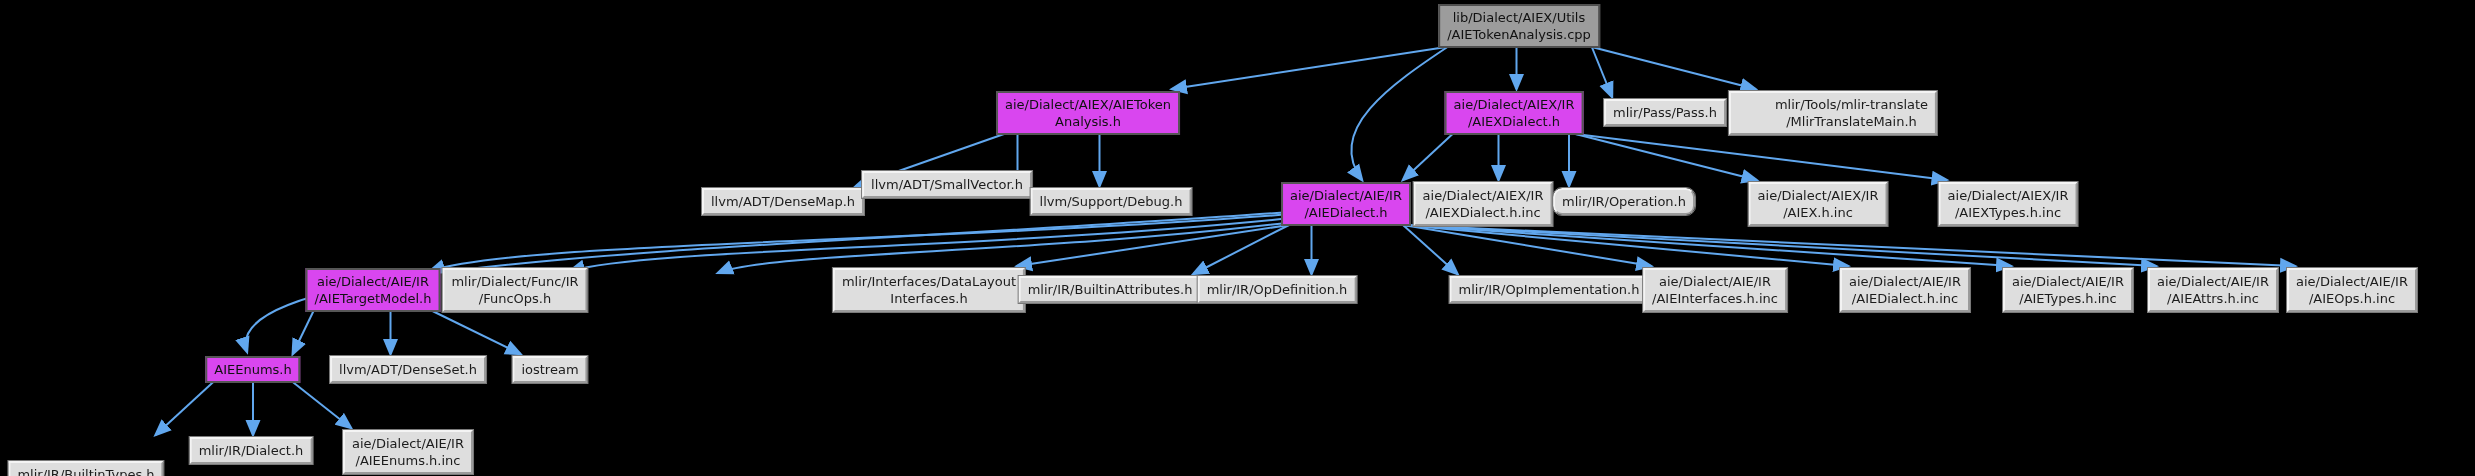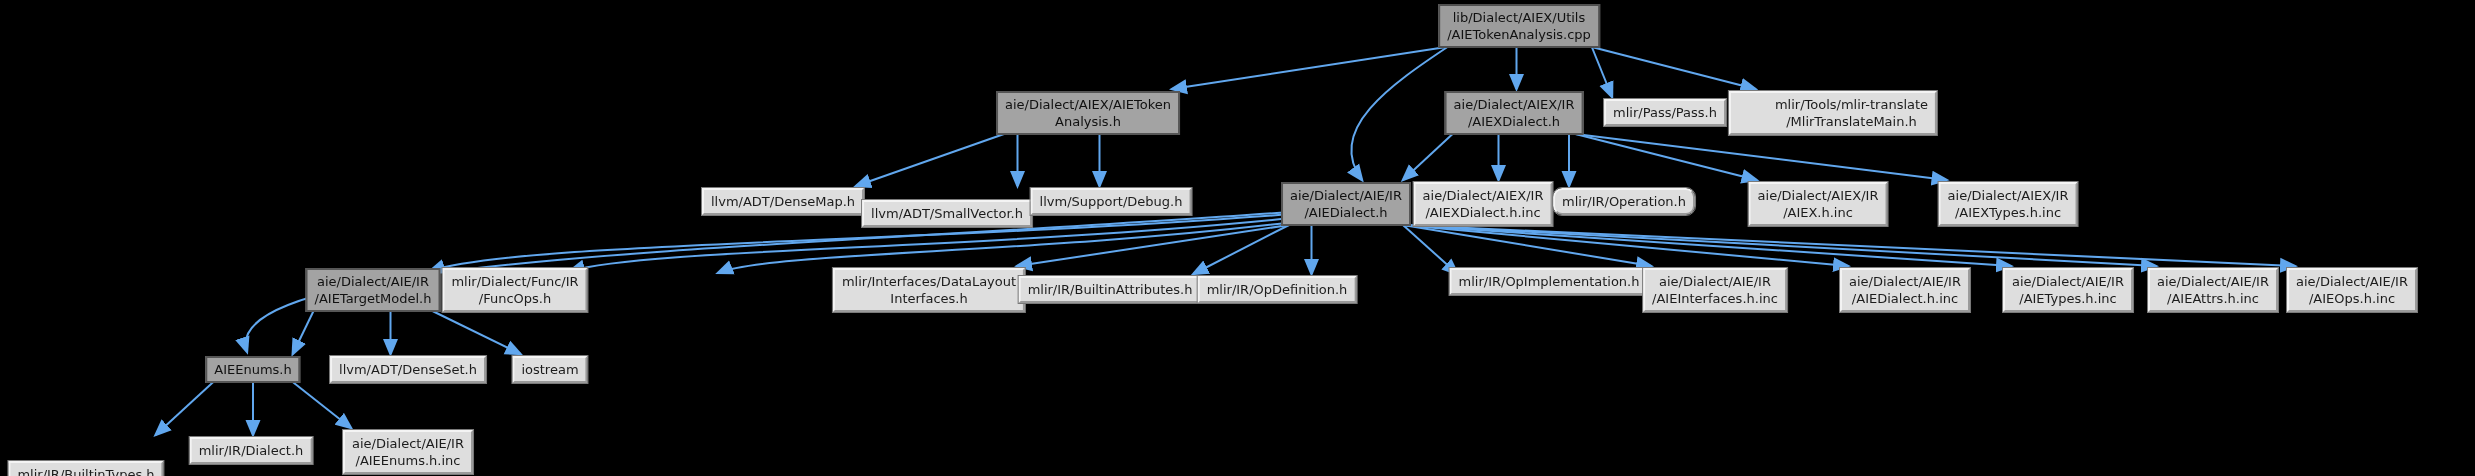--- a/index.html
+++ b/index.html
@@ -22,21 +22,21 @@
     padding:3px 7px;
     white-space:nowrap;
     box-sizing:border-box;
   }
   .node .lbl{display:block;}
   .node.root{
     background:#9c9c9c;
     border:2px solid #4f4f4f;
   }
   .node.internal{
-    background:#a3a3a3;
+    background:#d946ef;
     border:2px solid #565656;
   }
   .node.leaf{
     background:#dedede;
     border-top:2px solid #f4f4f4;
     border-left:2px solid #f4f4f4;
     border-right:2px solid #9a9a9a;
     border-bottom:2px solid #9a9a9a;
     outline:1px solid #7a7a7a;
     color:#1c1c1c;
@@ -101,21 +101,21 @@
     <div class="node leaf" style="left: 1665px; top: 99px;">
       <span class="lbl">mlir/Pass/Pass.h</span>
     </div>
     <div class="node leaf" style="left: 1833px; top: 91px; padding-left: 44px;">
       <span class="lbl">mlir/Tools/mlir-translate</span>
       <span class="lbl">/MlirTranslateMain.h</span>
     </div>
     <div class="node leaf" style="left: 783px; top: 188px;">
       <span class="lbl">llvm/ADT/DenseMap.h</span>
     </div>
-    <div class="node leaf" style="left: 947px; top: 200px;">
+    <div class="node leaf" style="left: 947px; top: 171px;">
       <span class="lbl">llvm/ADT/SmallVector.h</span>
     </div>
     <div class="node leaf" style="left: 1111px; top: 188px;">
       <span class="lbl">llvm/Support/Debug.h</span>
     </div>
     <div class="node internal" style="left: 1346px; top: 182px;">
       <span class="lbl">aie/Dialect/AIE/IR</span>
       <span class="lbl">/AIEDialect.h</span>
     </div>
     <div class="node leaf" style="left: 1483px; top: 182px;">
@@ -144,21 +144,21 @@
     <div class="node leaf" style="left: 929px; top: 268px;">
       <span class="lbl">mlir/Interfaces/DataLayout</span>
       <span class="lbl">Interfaces.h</span>
     </div>
     <div class="node leaf" style="left: 1110px; top: 276px;">
       <span class="lbl">mlir/IR/BuiltinAttributes.h</span>
     </div>
     <div class="node leaf" style="left: 1277px; top: 276px;">
       <span class="lbl">mlir/IR/OpDefinition.h</span>
     </div>
-    <div class="node leaf" style="left: 1549px; top: 268px;">
+    <div class="node leaf" style="left: 1549px; top: 276px;">
       <span class="lbl">mlir/IR/OpImplementation.h</span>
     </div>
     <div class="node leaf" style="left: 1715px; top: 268px;">
       <span class="lbl">aie/Dialect/AIE/IR</span>
       <span class="lbl">/AIEInterfaces.h.inc</span>
     </div>
     <div class="node leaf" style="left: 1905px; top: 268px;">
       <span class="lbl">aie/Dialect/AIE/IR</span>
       <span class="lbl">/AIEDialect.h.inc</span>
     </div>

